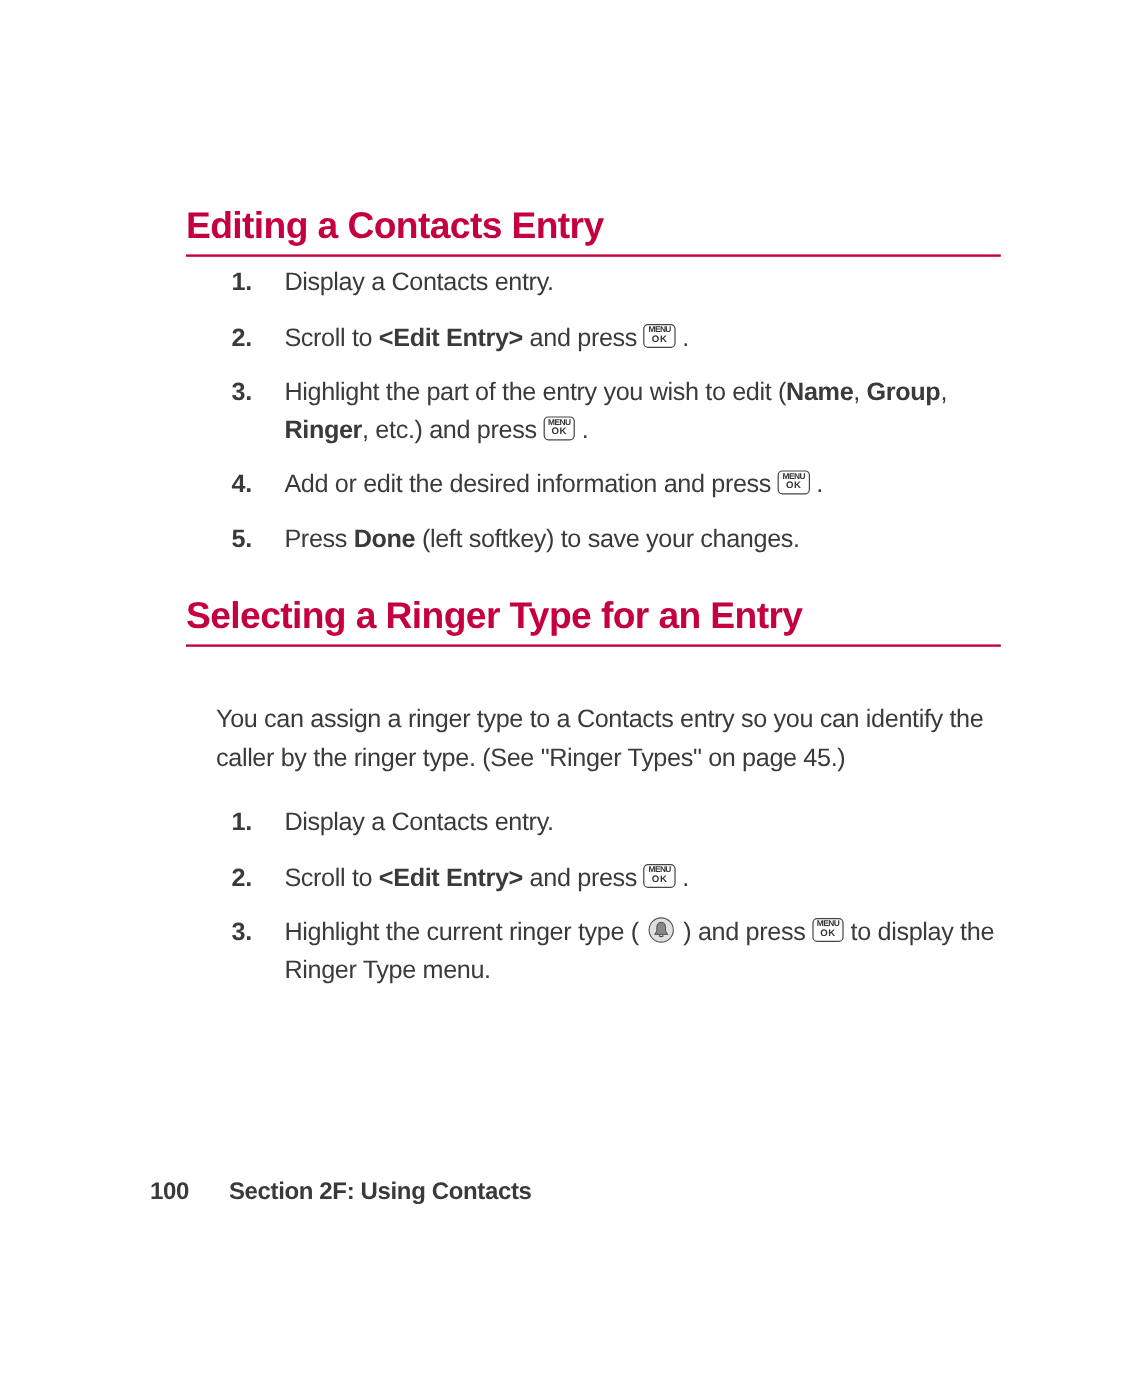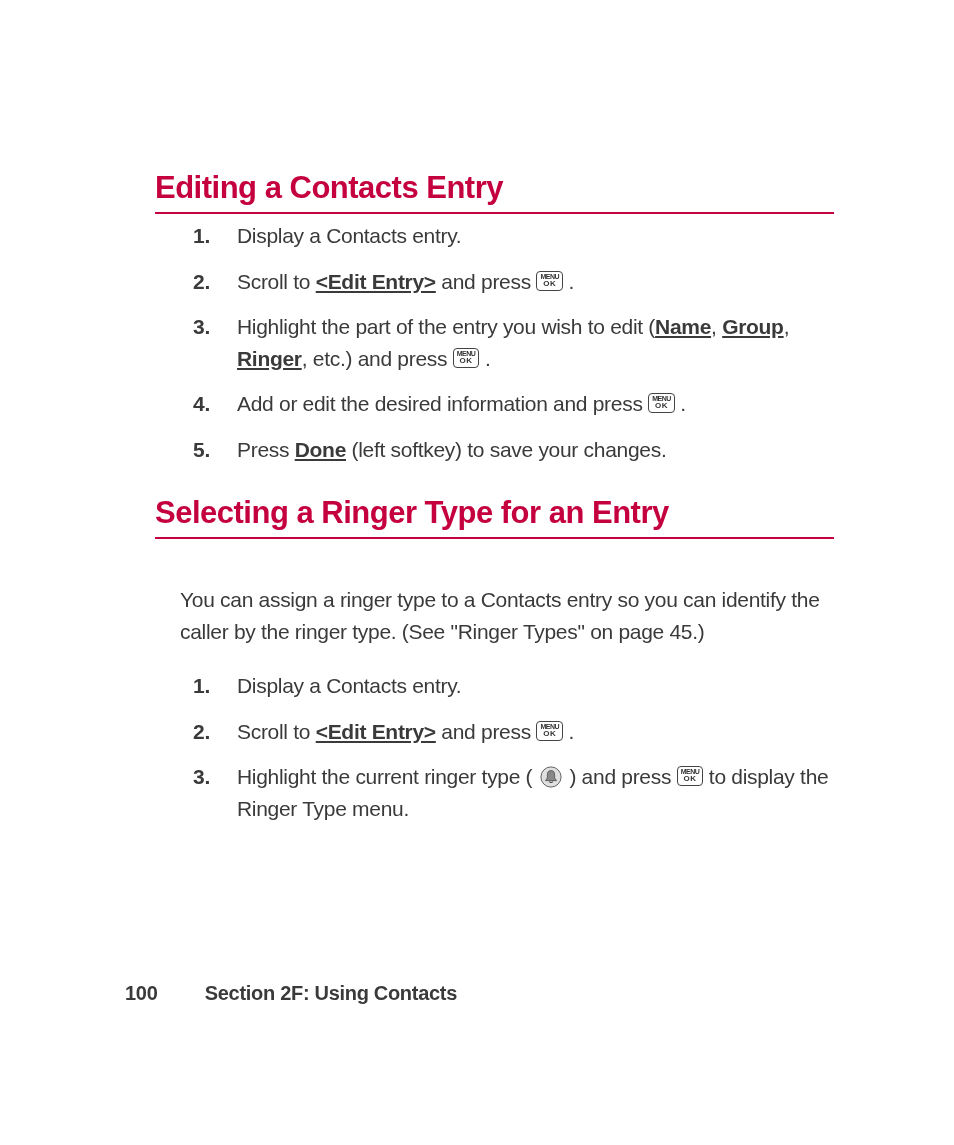--- a/index.html
+++ b/index.html
@@ -50,21 +50,21 @@
       margin-bottom: 14px;
       position: relative;
       padding-left: 22px;
       letter-spacing: -0.3px;
     }
     ol.steps li .num {
       position: absolute;
       left: -22px;
       font-weight: 700;
     }
-    .bold { font-weight: 700; text-decoration: underline; }
+    .bold { font-weight: 700; }
     .menu-ok {
       display: inline-block;
       vertical-align: middle;
       border: 1.5px solid #444;
       border-radius: 4px;
       padding: 1px 3px 2px 3px;
       font-size: 7px;
       line-height: 7px;
       font-weight: 700;
       text-align: center;
@@ -86,21 +86,21 @@
       top: -2px;
     }
     .footer {
       position: absolute;
       bottom: 140px;
       left: 125px;
       font-size: 20px;
       font-weight: 700;
       letter-spacing: -0.3px;
     }
-    .footer .pagenum { margin-right: 42px; }
+    .footer .pagenum { margin-right: 28px; }
   </style>
 </head>
 <body>
 
 <div class="page">
 
   <h1 class="section-heading">Editing a Contacts Entry</h1>
 
 
   <ol class="steps">

